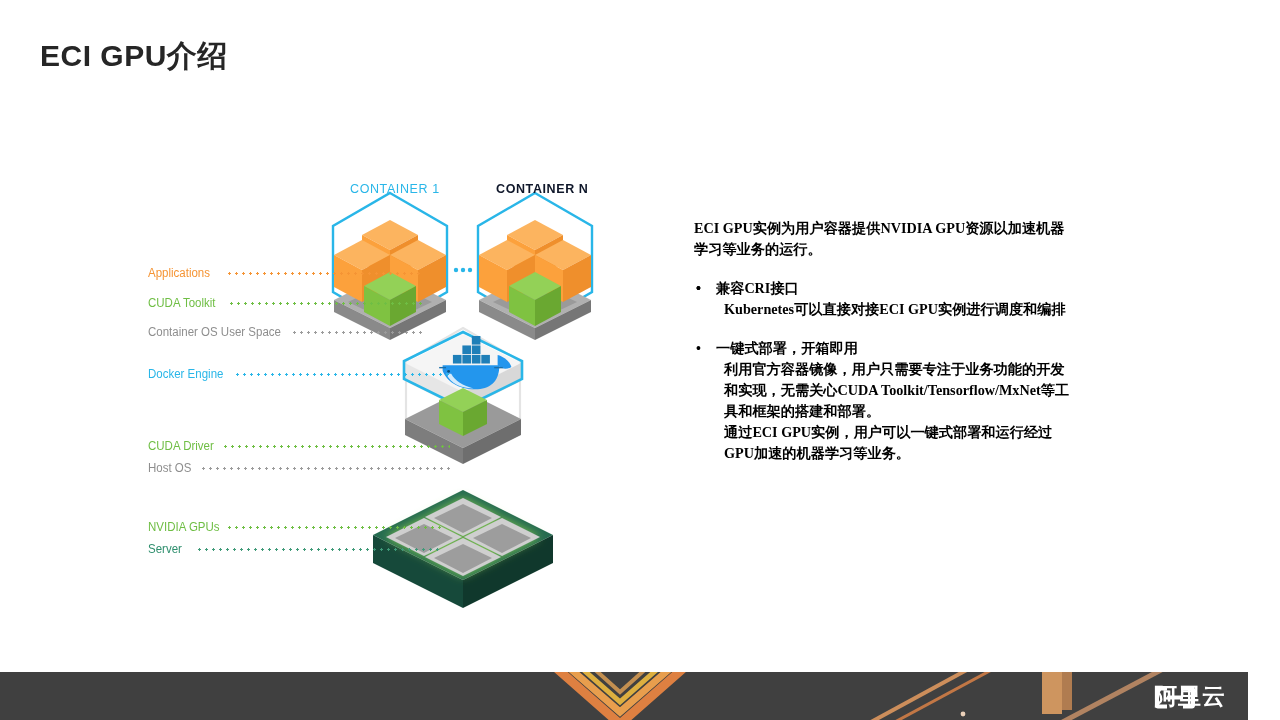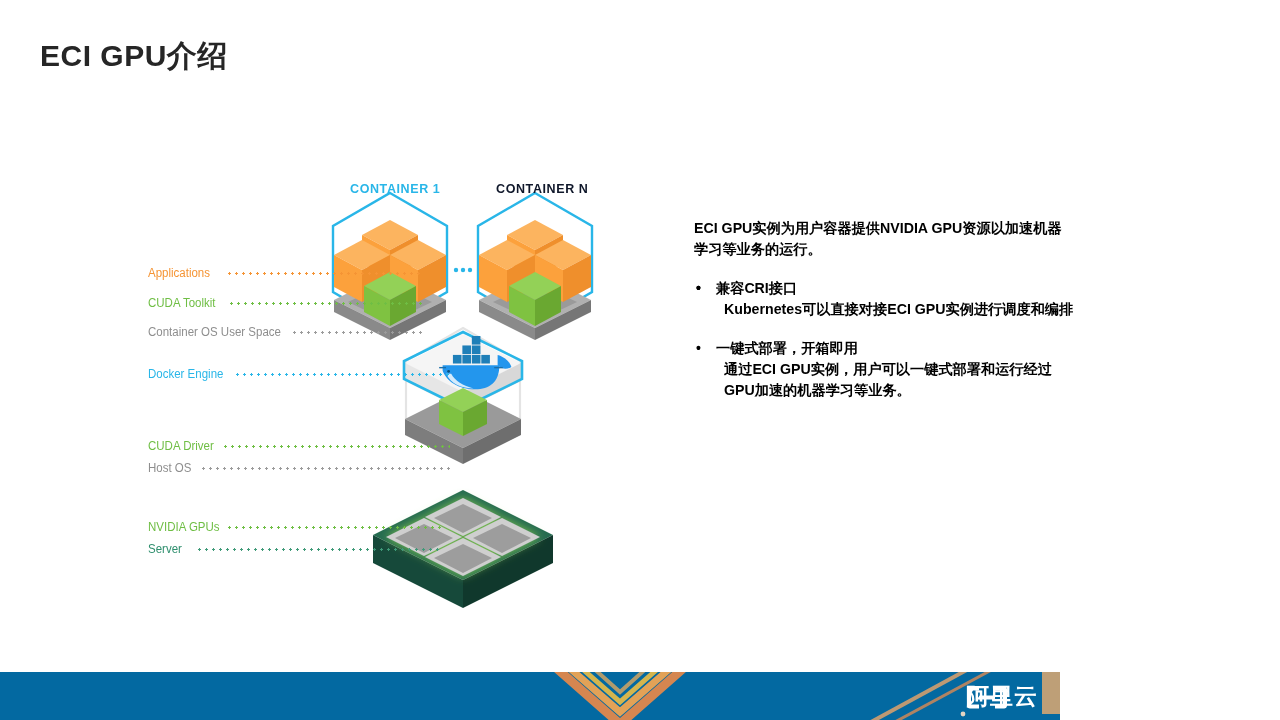--- a/index.html
+++ b/index.html
@@ -60,41 +60,42 @@
   
   .text-panel {
     position: absolute;
     left: 694px;
     top: 218px;
     width: 380px;
     color: #000000;
     font-size: 14.2px;
     line-height: 21px;
     font-weight: bold;
+    font-family: Liberation Serif, serif;
   }
   .tp-lead { margin: 0 0 18px 0; }
   .tp-bullet { margin: 0 0 18px 0; position: relative; padding-left: 22px; }
   .tp-bullet:last-child { margin-bottom: 0; }
   .tp-bullet .dot {
     position: absolute;
     left: 2px;
     top: 0px;
     font-size: 14px;
     line-height: 21px;
   }
   .tp-sub { padding-left: 8px; }
 
   
   .bottom-bar {
     position: absolute;
     left: 0;
     bottom: 0;
-    width: 1060px;
+    width: 1248px;
     height: 48px;
-    background: #0369a1;
+    background: #404040;
     overflow: hidden;
   }
   .bottom-bar svg { position: absolute; left: 0; top: 0; }
   .brand {
     position: absolute;
     right: 22px;
     top: 50%;
     transform: translateY(-50%);
     display: flex;
     align-items: center;
@@ -338,41 +339,42 @@
 
   <div class="stack-label" style="left:0px; top:382px; color:#2f8f6e;">
     <span>Server</span>
   </div>
   <div style="position:absolute; left:48px; top:388px; width:245px; height:3px;
               background-image:radial-gradient(circle, #3f9a78 1.1px, transparent 1.2px);
               background-size:7px 3px;"></div>
 </div>
 
 <div style="position:absolute; left:350px; top:182px; color:#29b6e8;
-            font-size:12.5px; font-weight:bold; letter-spacing:0.6px; white-space:nowrap;">CONTAINER 1</div>
+            font-size:12.5px; font-weight:normal; letter-spacing:0.6px; white-space:nowrap;">CONTAINER 1</div>
 <div style="position:absolute; left:496px; top:182px; color:#0f172a;
             font-size:12.5px; font-weight:bold; letter-spacing:0.6px; white-space:nowrap;">CONTAINER N</div>
 
 <div class="text-panel">
 
   <p class="tp-lead">ECI GPU实例为用户容器提供NVIDIA GPU资源以加速机器学习等业务的运行。</p>
 
   <div class="tp-bullet">
     <span class="dot">•</span>
   </div>
 
   <div class="tp-bullet">
     <span class="dot">•</span>
     <div>兼容CRI接口</div>
     <div class="tp-sub">Kubernetes可以直接对接ECI GPU实例进行调度和编排</div>
   </div>
 
   <div class="tp-bullet">
     <span class="dot">•</span>
     <div>一键式部署，开箱即用</div>
+    <div class="tp-sub">利用官方容器镜像，用户只需要专注于业务功能的开发和实现，无需关心CUDA Toolkit/Tensorflow/MxNet等工具和框架的搭建和部署。</div>
     <div class="tp-sub">通过ECI GPU实例，用户可以一键式部署和运行经过GPU加速的机器学习等业务。</div>
   </div>
 
 </div>
 
 <div class="bottom-bar">
   <svg width="1280" height="48" viewBox="0 0 1280 48" xmlns="http://www.w3.org/2000/svg">
 
     <polyline points="545,-14 620,52 695,-14" fill="none" stroke="#fa8c42" stroke-width="9" opacity="0.85"></polyline>
     <polyline points="558,-14 620,40 682,-14" fill="none" stroke="#fba94f" stroke-width="7" opacity="0.9"></polyline>

